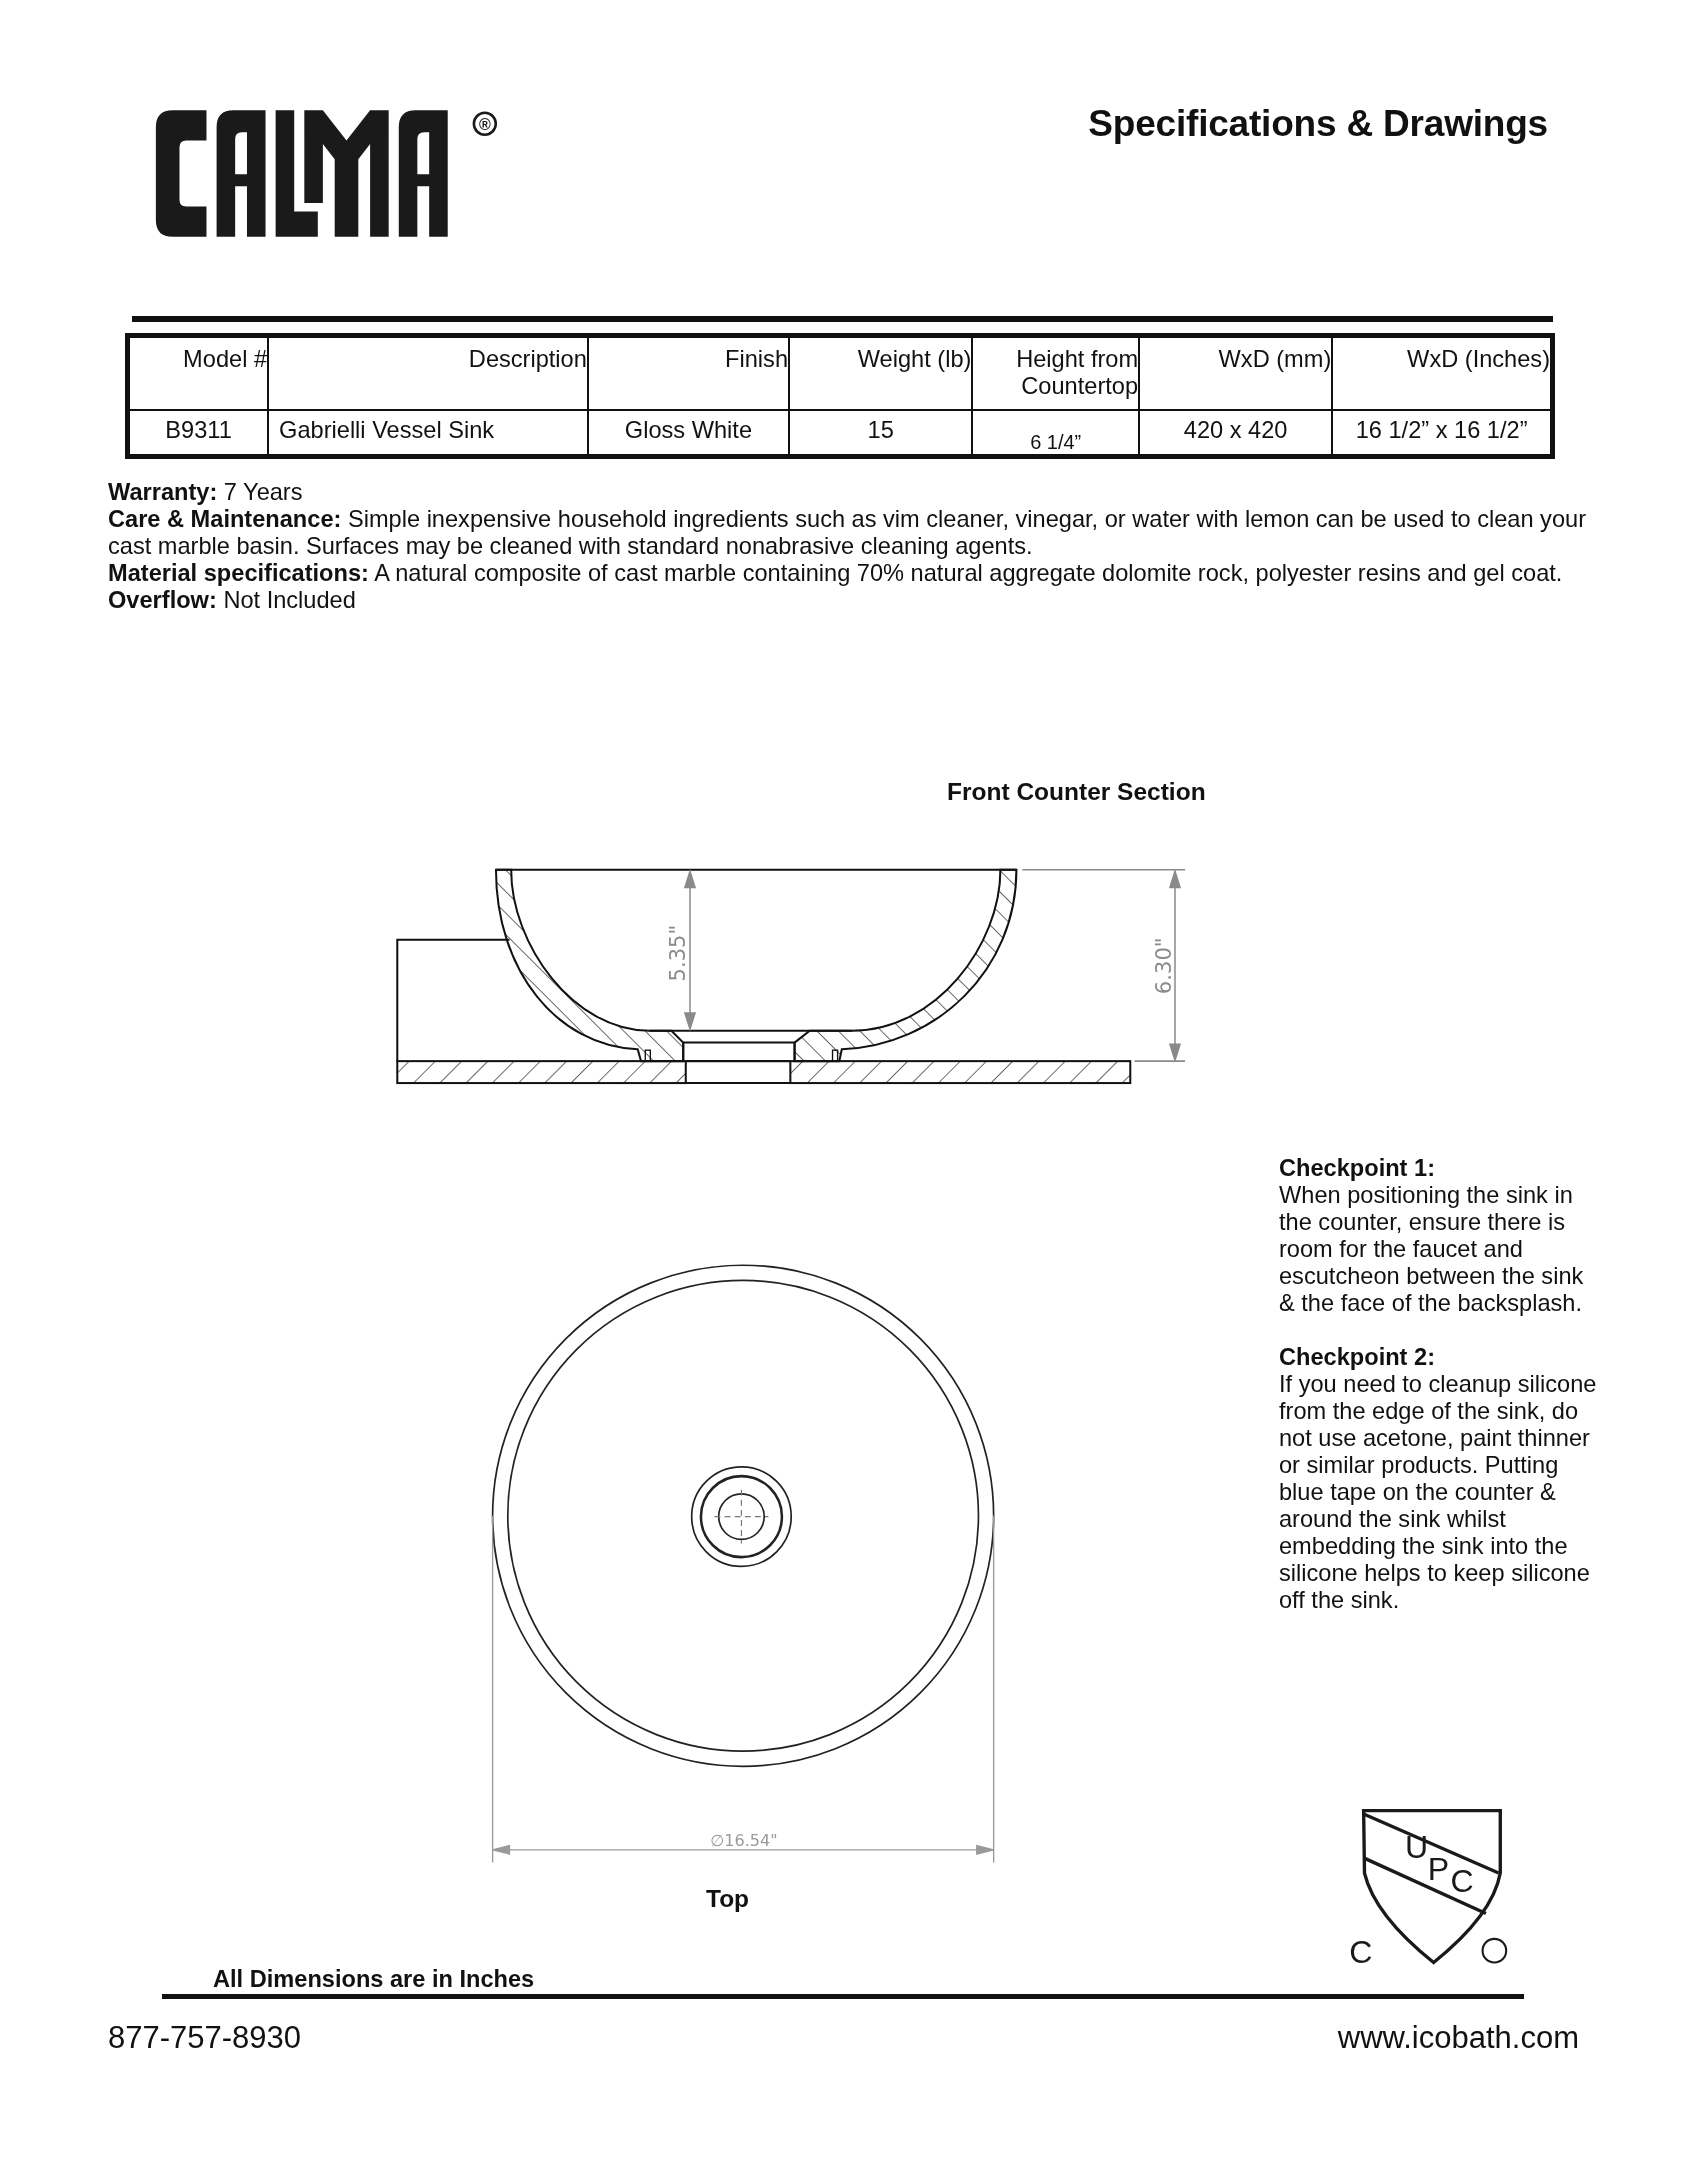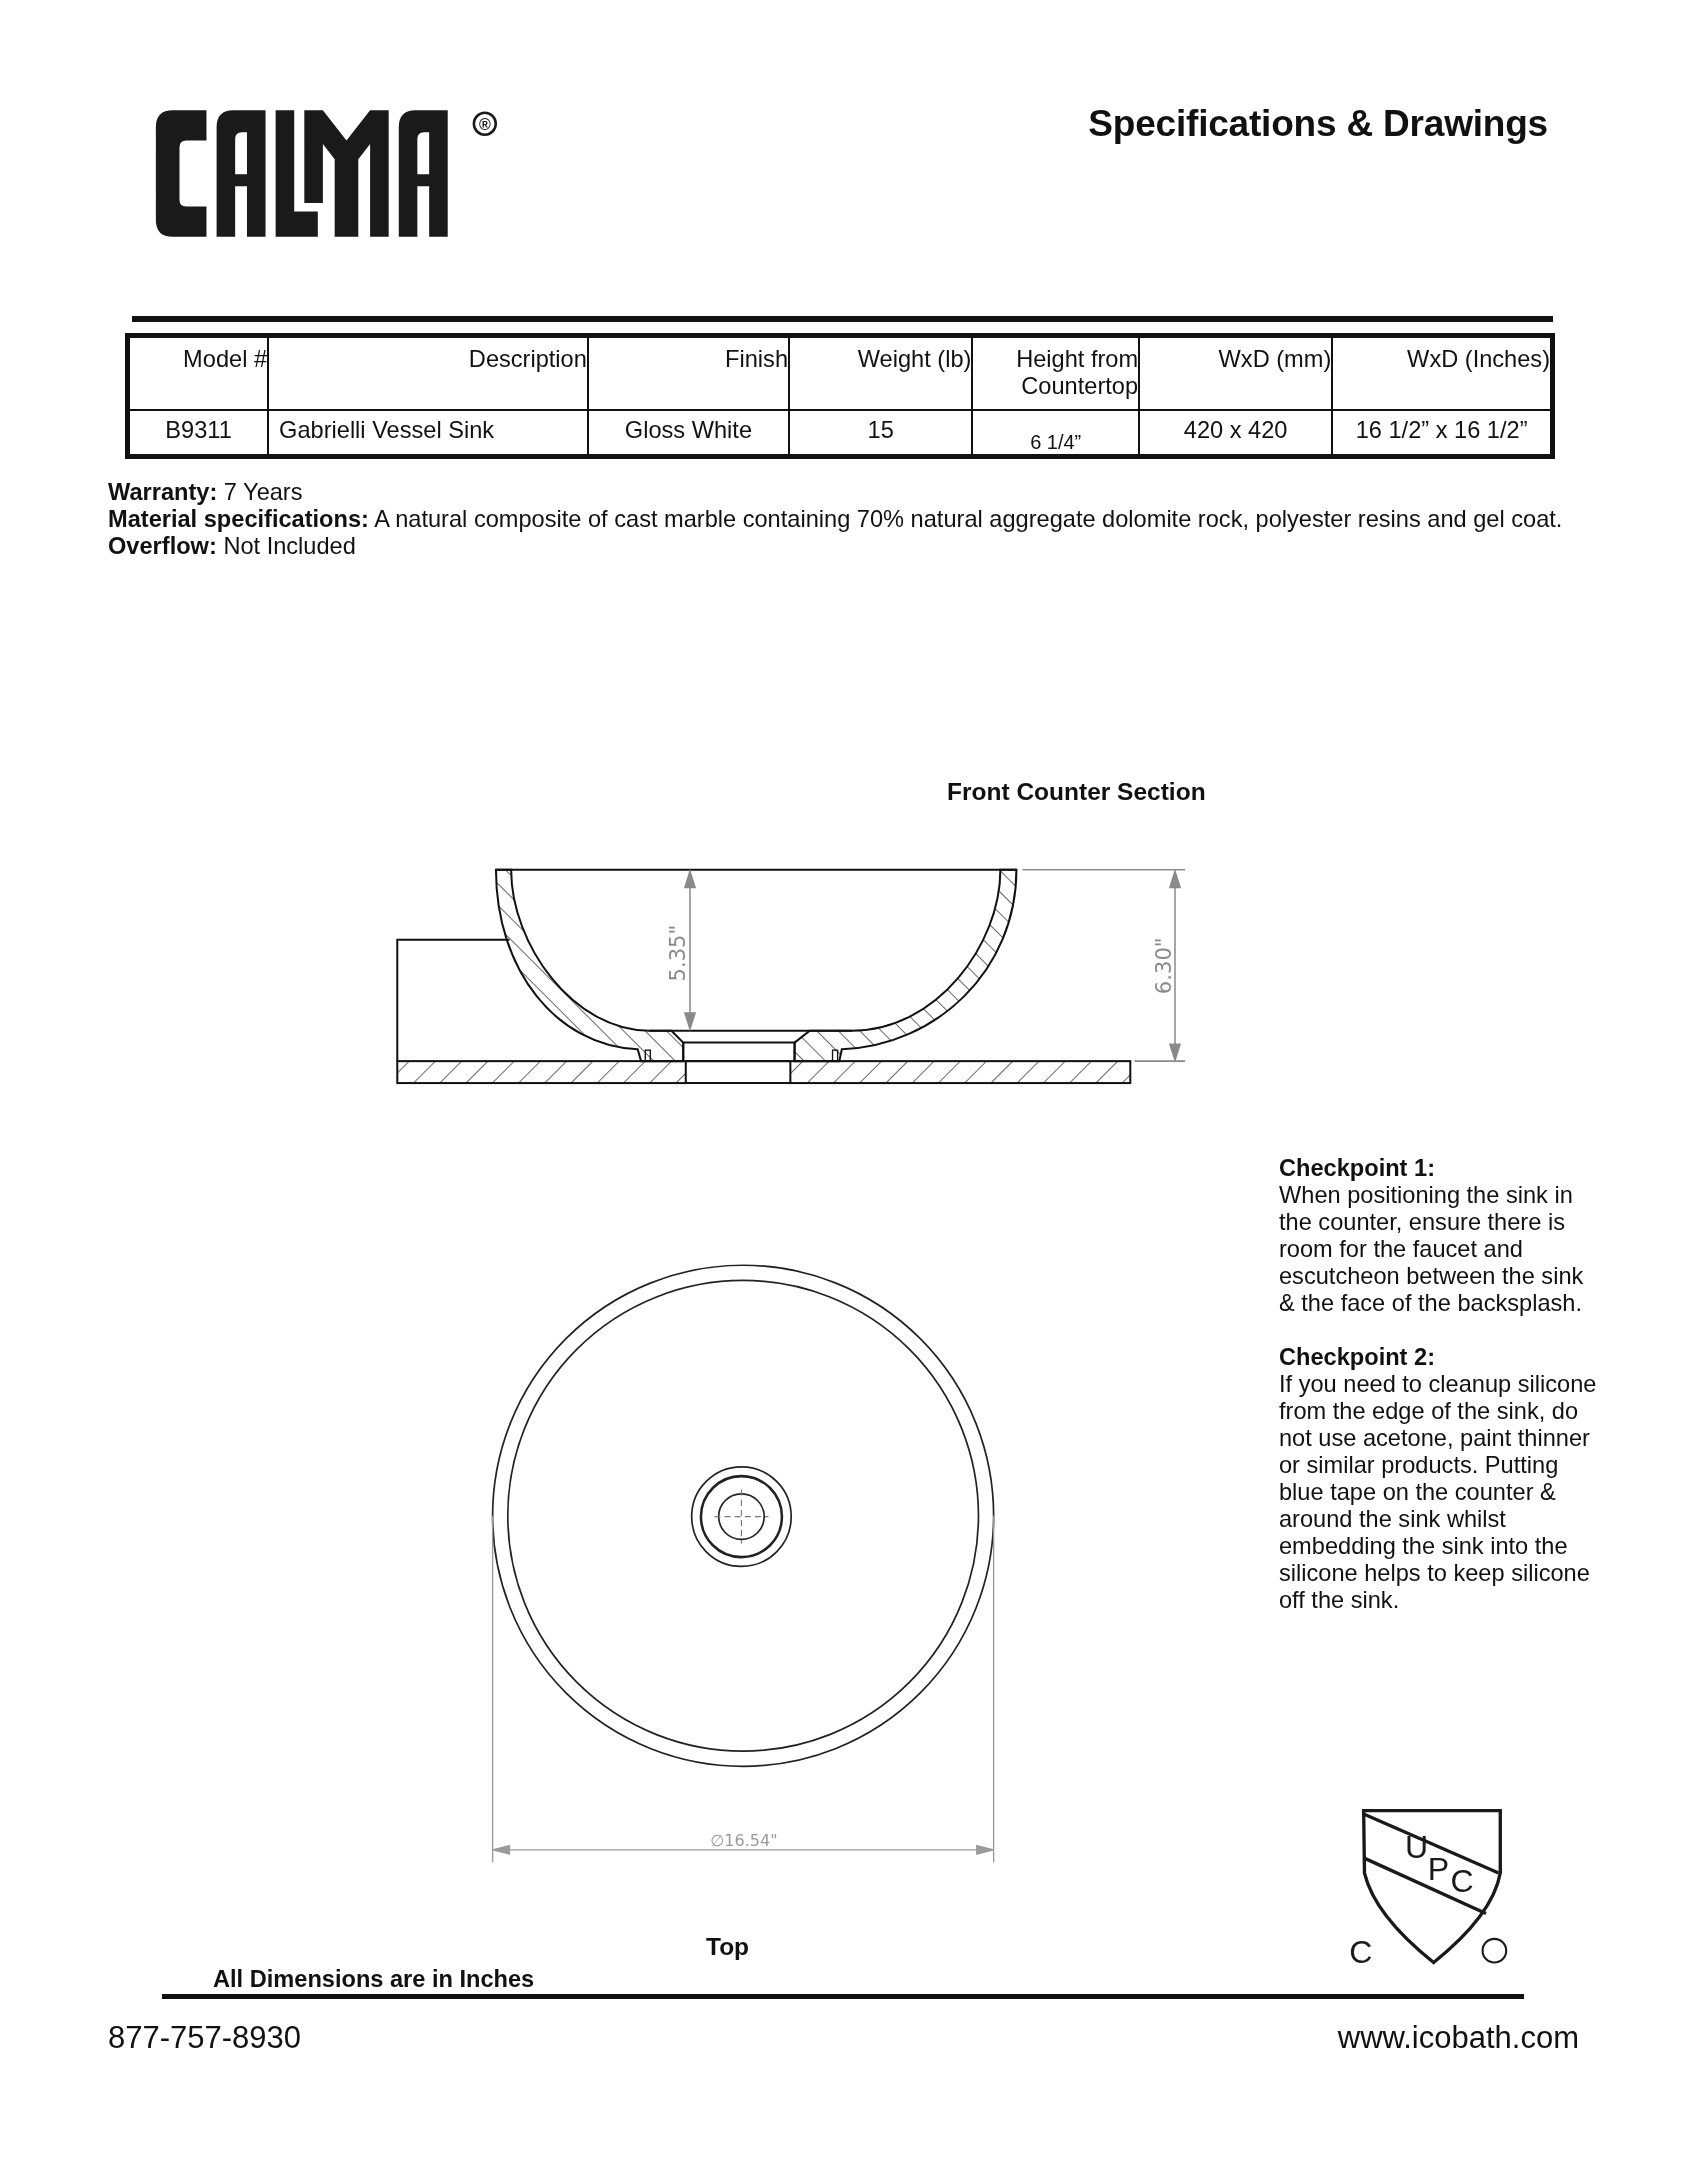--- a/index.html
+++ b/index.html
@@ -16,21 +16,21 @@
   table.spec th { height: 74px; padding-top: 8.4px; font-weight: normal; line-height: 27px; text-align: right; }
   table.spec td { height: 44px; padding-top: 6.7px; }
   table.spec td.left { text-align: left; padding-left: 10px; }
   table.spec td.small { font-size: 20px; padding-top: 20px; }
 
   .info { position: absolute; left: 108px; top: 479px; width: 1485px; font-size: 23.6px; line-height: 27px; }
   .info b { font-weight: bold; }
 
   .label { position: absolute; font-weight: bold; font-size: 24.5px; }
   .section-label { left: 947px; top: 778px; }
-  .top-label { left: 706px; top: 1885px; margin-top: 48px; }
+  .top-label { left: 706px; top: 1885px; }
 
   svg.drawing { position: absolute; left: 0; top: 0; }
 
   .checkpoints { position: absolute; left: 1279px; top: 1139px; width: 321px; font-size: 23.6px; line-height: 27px; }
   .checkpoints .cp-title { font-weight: bold; margin-top: 16px; }
   .checkpoints .cp { margin-bottom: 27px; }
 
   .upc { position: absolute; left: 1324px; top: 1797px; width: 194px; height: 169px; }
 
   .dims-note { position: absolute; left: 213px; top: 1966px; font-size: 23.6px; font-weight: bold; }
@@ -92,20 +92,21 @@
       <td>15</td>
       <td class="small">6 1/4”</td>
       <td>420 x 420</td>
       <td>16 1/2” x 16 1/2”</td>
     </tr>
   </tbody>
 </table>
 
 <div class="info">
   <div><b>Warranty:</b><span> 7 Years</span></div>
+  <div><b>Care &amp; Maintenance:</b> <span>Simple inexpensive household ingredients such as vim cleaner, vinegar, or water with lemon can be used to clean your cast marble basin. Surfaces may be cleaned with standard nonabrasive cleaning agents.</span></div>
   <div><b>Material specifications:</b> <span>A natural composite of cast marble containing 70% natural aggregate dolomite rock, polyester resins and gel coat.</span></div>
   <div><b>Overflow:</b> <span>Not Included</span></div>
 </div>
 
 <div class="label section-label">Front Counter Section</div>
 <div class="label top-label">Top</div>
 
 <svg class="drawing" width="1687" height="2183" viewBox="0 0 2000 2588">
   <defs>
     <pattern id="hatch" patternUnits="userSpaceOnUse" width="22" height="22" patternTransform="rotate(45)">

